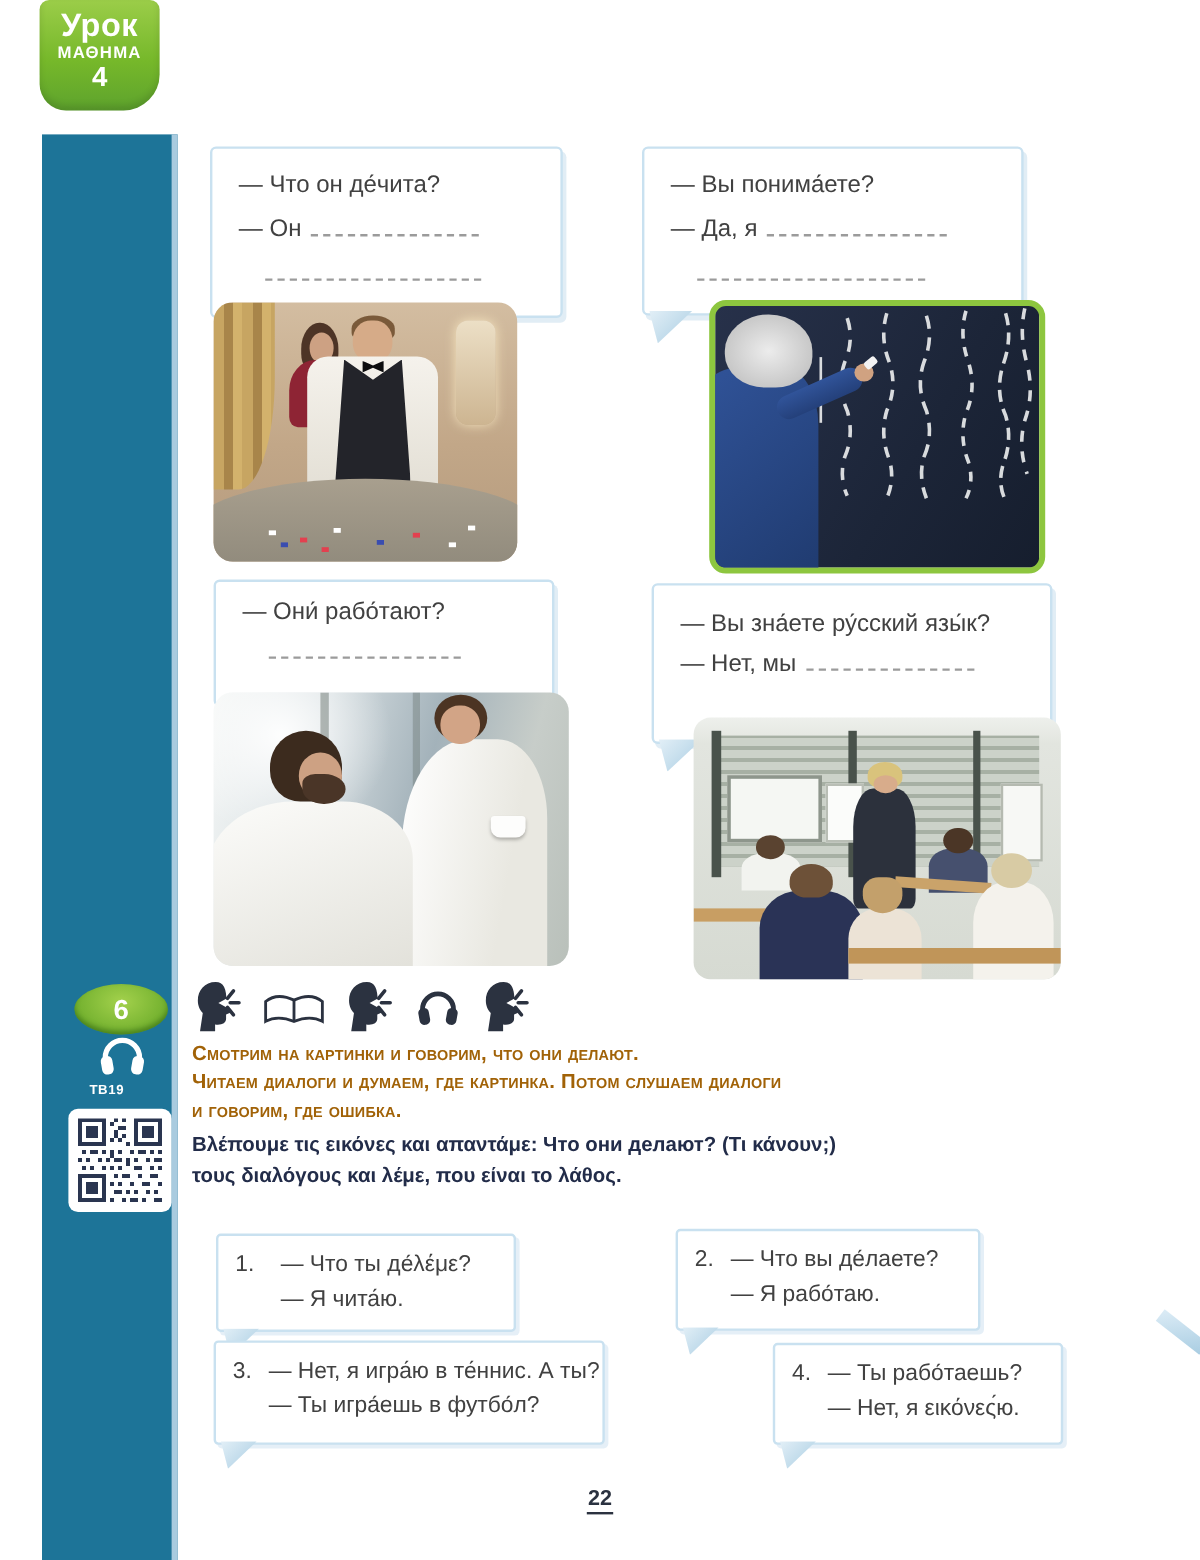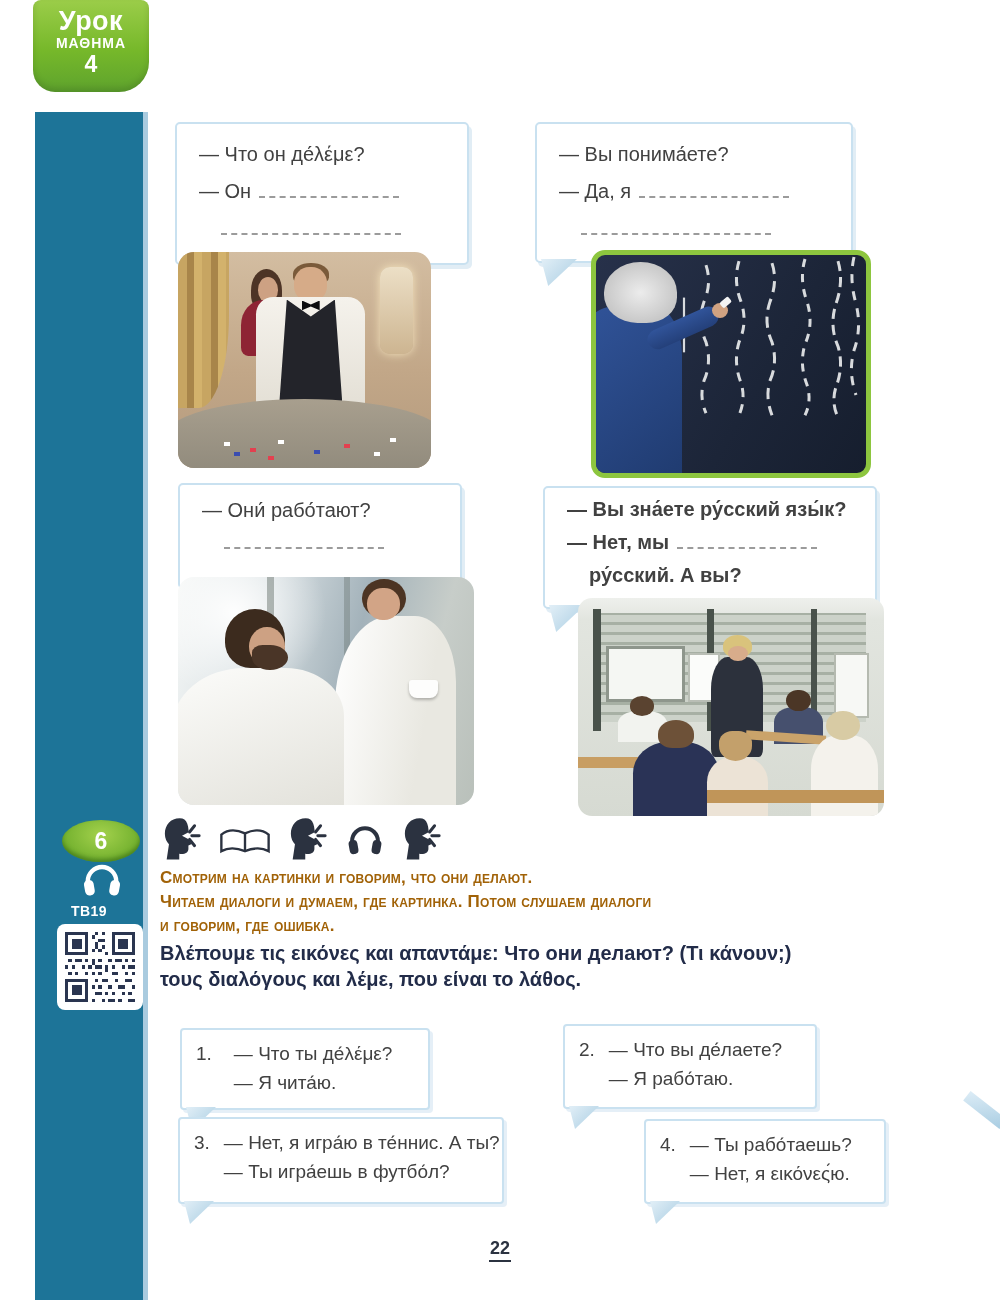--- a/index.html
+++ b/index.html
@@ -1,37 +1,37 @@
 <!DOCTYPE html>
 <html><head>
 <meta charset="utf-8">
 <style>
   html,body{margin:0;padding:0;background:#fff;}
   body{width:1000px;height:1300px;position:relative;overflow:hidden;
        font-family:"Liberation Sans","DejaVu Sans",sans-serif;color:#3e3e3e;}
   .abs{position:absolute;}
 
   
-  .lesson-badge{left:33px;top:0;width:116px;height:92px;
+  .lesson-badge{left:33px;top:0;width:100px;height:92px;
     background:linear-gradient(180deg,#9bcd49 0%,#76b82a 55%,#5ea32d 100%);
     border-radius:8px 8px 30px 22px;color:#fff;text-align:center;
     box-shadow:inset 0 -4px 6px rgba(0,0,0,.12);}
   .lesson-badge .t1{font-size:27px;font-weight:700;margin-top:6px;letter-spacing:.5px;}
   .lesson-badge .t2{font-size:14px;font-weight:700;letter-spacing:1px;margin-top:-2px;}
   .lesson-badge .t3{font-size:23px;font-weight:700;margin-top:0;}
 
   
   .sidebar{left:35px;top:112px;width:108px;height:1188px;background:#1d7498;
     border-right:5px solid #a9cbdf;}
   .ex-num{left:62px;top:820px;width:78px;height:42px;border-radius:50%;
     background:radial-gradient(ellipse at 50% 35%,#a3d14c,#6fae2c 75%);
     box-shadow:inset 0 -3px 4px rgba(30,80,10,.45);
     color:#fff;font-size:23px;font-weight:700;text-align:center;line-height:42px;}
   .tb-label{left:35px;top:903px;width:108px;text-align:center;color:#fff;
-    font-size:14px;font-weight:700;letter-spacing:.5px;}
+    font-size:11px;font-weight:700;letter-spacing:.5px;}
   .hp-side{left:80px;top:858px;width:44px;height:44px;}
   .qr-box{left:57px;top:924px;width:86px;height:86px;background:#fff;border-radius:8px;
     display:flex;align-items:center;justify-content:center;}
   .qr-box svg{width:70px;height:70px;}
 
   
   .bubble{background:#fff;border:2px solid #c9e1f0;border-radius:5px;
     box-shadow:3px 4px 0 rgba(170,203,227,.35);padding:12px 16px 8px 22px;
     font-size:20px;font-weight:500;color:#414141;}
   .bubble .bline{line-height:37px;white-space:nowrap;}
@@ -39,21 +39,21 @@
     margin-left:8px;vertical-align:baseline;}
   .tail{position:absolute;left:4px;bottom:-25px;width:36px;height:27px;
     background:linear-gradient(135deg,#e2eff7 0%,#a9cde2 100%);
     clip-path:polygon(0 0,100% 0,20% 100%);}
   .tail.sm{width:30px;height:23px;bottom:-22px;}
   .b1{left:175px;top:122px;width:252px;height:119px;}
   .b2{left:535px;top:122px;width:276px;height:117px;}
   .b3{left:178px;top:483px;width:242px;height:86px;padding-top:8px;}
   .b3 .bline{line-height:34px;}
   .b3 .last{line-height:22px;}
-  .b4{left:543px;top:486px;width:292px;height:106px;padding-top:5px;font-weight:bold;}
+  .b4{left:543px;top:486px;width:292px;height:106px;padding-top:16px;}
   .b4 .bline{line-height:33px;}
 
   
   .photo{overflow:hidden;border-radius:16px;}
   .photo *{position:absolute;}
   
   .p1{left:178px;top:252px;width:253px;height:216px;
       background:linear-gradient(180deg,#d3bda1 0%,#c2a788 55%,#b49a7d 100%);}
   .p1 .curtain{left:0;top:0;width:20%;height:72%;
       background:repeating-linear-gradient(90deg,#c7a562 0 9px,#a8854a 9px 16px,#d3b26c 16px 24px);
@@ -137,21 +137,21 @@
   .p4 .desk3{left:55%;top:62%;width:26%;height:4%;background:#caa36a;transform:rotate(4deg);}
 
   
   .icons-row{left:160px;top:814px;height:52px;display:flex;align-items:center;gap:15px;}
   .icons-row .ic{display:block;}
 
   
   .instr-ru{left:160px;top:866px;width:640px;color:#a16207;font-weight:700;
     font-size:17px;line-height:24px;font-variant:small-caps;letter-spacing:.2px;}
   .instr-el{left:160px;top:941px;width:720px;color:#222c49;font-weight:700;
-    font-size:20px;line-height:25.5px;}
+    font-size:17px;line-height:25.5px;}
 
   
   .dbox{background:#fff;border:2px solid #c9e1f0;border-radius:4px;
     box-shadow:3px 3px 0 rgba(170,203,227,.3);
     display:flex;padding:9px 12px 6px 14px;font-size:19px;font-weight:500;color:#414141;}
   .dbox .dnum{flex:0 0 auto;margin-right:14px;line-height:29px;}
   .dbox .dl{line-height:29px;white-space:nowrap;}
   .d1{left:180px;top:1028px;width:220px;height:63px;}
   .d1 .dnum{margin-right:22px;}
   .d2{left:563px;top:1024px;width:224px;height:66px;}
@@ -190,21 +190,21 @@
     <g fill="#2a3550">
       <path fill-rule="evenodd" d="M0 0h7v7H0zM1 1h5v5H1zM2 2h3v3H2z"></path>
       <path fill-rule="evenodd" d="M14 0h7v7h-7zM15 1h5v5h-5zM16 2h3v3h-3z"></path>
       <path fill-rule="evenodd" d="M0 14h7v7H0zM1 15h5v5H1zM2 16h3v3H2z"></path>
       <path d="M9 0h1v1H9zM11 0h1v1h-1zM8 1h1v1H8zM10 2h2v1h-2zM9 3h1v2H9zM11 4h1v1h-1zM8 5h1v1H8zM10 5h1v1h-1zM12 6h1v1h-1zM1 8h1v1H1zM3 8h2v1H3zM6 8h1v1H6zM8 8h1v2H8zM10 8h1v1h-1zM13 8h1v1h-1zM15 8h2v1h-2zM18 8h1v1h-1zM20 8h1v1h-1zM0 10h1v1H0zM2 10h1v1H2zM5 10h1v1H5zM7 10h1v1H7zM9 10h2v1H9zM12 10h1v2h-1zM14 10h1v1h-1zM17 10h1v1h-1zM19 10h2v1h-2zM1 12h1v1H1zM3 12h1v1H3zM6 12h1v1H6zM8 12h1v1H8zM10 12h1v1h-1zM14 12h2v1h-2zM18 12h1v1h-1zM20 12h1v1h-1zM9 14h1v1H9zM11 14h2v1h-2zM15 14h1v1h-1zM18 14h2v1h-2zM8 16h1v1H8zM10 16h1v1h-1zM13 16h1v1h-1zM16 16h2v1h-2zM20 16h1v1h-1zM9 18h2v1H9zM12 18h1v1h-1zM14 18h1v1h-1zM17 18h1v1h-1zM19 18h1v1h-1zM8 20h1v1H8zM11 20h1v1h-1zM13 20h2v1h-2zM16 20h1v1h-1zM19 20h2v1h-2z"></path>
     </g>
   </svg>
 </div>
 
 <div class="abs bubble b1">
-  <div class="bline">— Что он де́λέμε?</div>
+  <div class="bline">— Что он де́чита?</div>
   <div class="bline"><span>— Он</span><span class="blank" style="width:140px"></span></div>
   <div class="bline" style="padding-left:22px"><span class="blank" style="width:180px;margin-left:0"></span></div>
   <div class="tail"></div>
 </div>
 
 <div class="abs bubble b2">
   <div class="bline">— Вы понима́ете?</div>
   <div class="bline"><span>— Да, я</span><span class="blank" style="width:150px"></span></div>
   <div class="bline" style="padding-left:22px"><span class="blank" style="width:190px;margin-left:0"></span></div>
   <div class="tail"></div>
@@ -246,21 +246,20 @@
 
 <div class="abs bubble b3">
   <div class="bline">— Они́ рабо́тают?</div>
   <div class="bline last" style="padding-left:22px"><span class="blank" style="width:160px;margin-left:0"></span></div>
   <div class="tail"></div>
 </div>
 
 <div class="abs bubble b4">
   <div class="bline">— Вы зна́ете ру́сский язы́к?</div>
   <div class="bline"><span>— Нет, мы</span><span class="blank" style="width:140px"></span></div>
-  <div class="bline" style="padding-left:22px">ру́сский. А вы?</div>
   <div class="tail"></div>
 </div>
 
 <div class="abs photo p3" aria-label="Man and woman in white bathrobes talking at a spa, woman holding a cup">
   <div class="glare"></div>
   <div class="mull1"></div>
   <div class="mull2"></div>
   <div class="bench"></div>
   <div class="bench2"></div>
   <div class="w-robe"></div>

